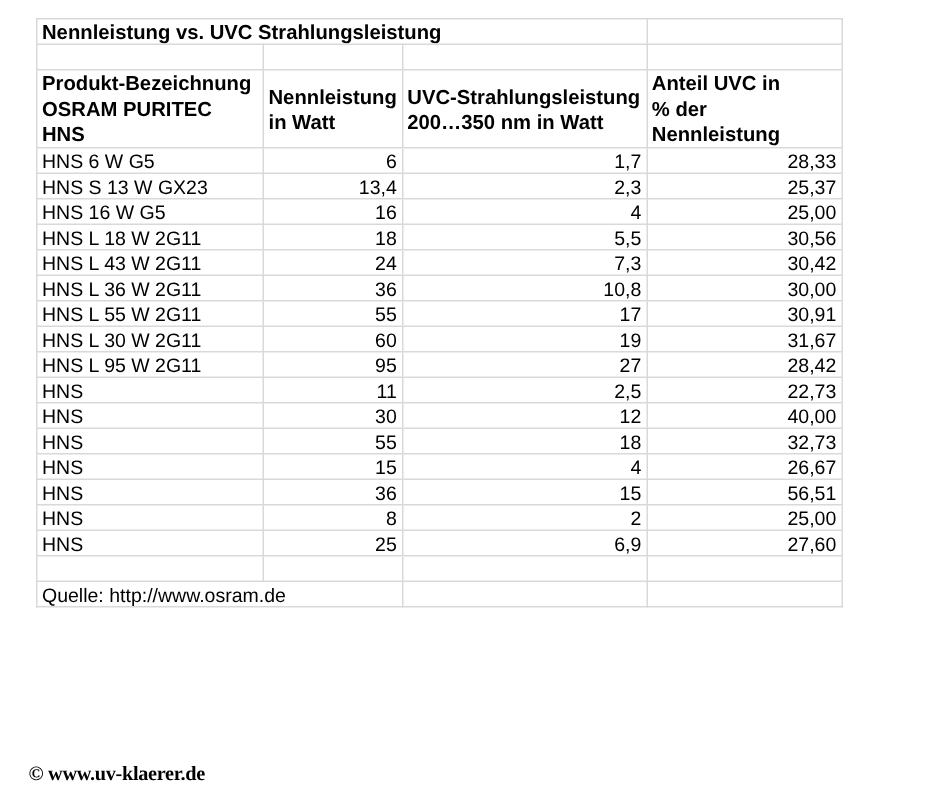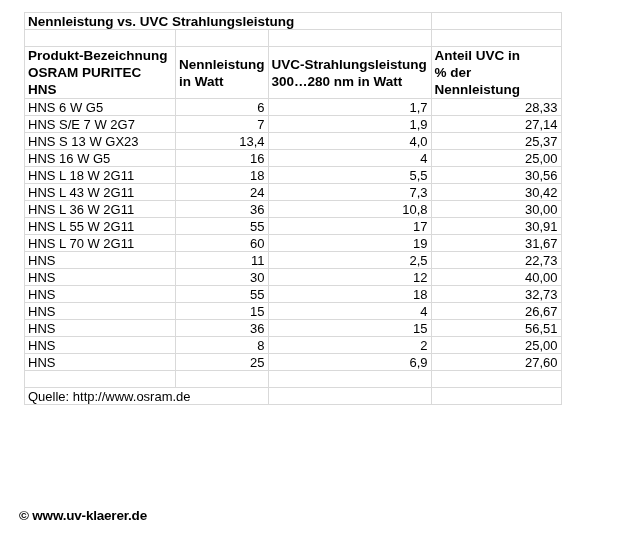--- a/index.html
+++ b/index.html
@@ -7,21 +7,21 @@
          font-family:"Liberation Sans", sans-serif; color:#000; }
   .sheet { position:absolute; left:24px; top:12px; border-collapse:collapse; table-layout:fixed; }
   .sheet td { border:1px solid #d9d9d9; padding:0 3px; font-size:13px; line-height:15px;
               white-space:nowrap; overflow:hidden; vertical-align:bottom; }
   .sheet td.num { text-align:right; }
   .sheet tr.title td { height:16px; font-weight:bold; font-size:13.5px; }
   .sheet tr.blank td { height:16px; }
   .sheet tr.hdr td { height:40px; font-weight:bold; font-size:13.5px; line-height:17px; vertical-align:middle; white-space:normal; }
   .sheet tr.row td { height:16px; }
   .footer { position:absolute; left:19px; top:508px; font-weight:bold; font-size:13.5px;
-            font-family:Liberation Sans, sans-serif; letter-spacing:-0.2px; }
+            font-family:Liberation Serif, serif; letter-spacing:-0.2px; }
 </style>
 </head>
 <body>
 
 <table class="sheet">
   <colgroup>
     <col style="width:151px">
     <col style="width:88px">
     <col style="width:163px">
     <col style="width:130px">
@@ -33,39 +33,33 @@
     </tr>
     <tr class="blank">
       <td></td>
       <td></td>
       <td></td>
       <td></td>
     </tr>
     <tr class="hdr">
       <td><span>Produkt-Bezeichnung</span><br><span>OSRAM PURITEC HNS</span></td>
       <td><span>Nennleistung</span><br><span>in Watt</span></td>
-      <td><span>UVC-Strahlungsleistung</span><br><span>300…280 nm in Watt</span></td>
+      <td><span>UVC-Strahlungsleistung</span><br><span>200…350 nm in Watt</span></td>
       <td><span>Anteil UVC in</span><br><span>% der Nennleistung</span></td>
     </tr>
       <tr class="row">
         <td>HNS 6 W G5</td>
         <td class="num">6</td>
         <td class="num">1,7</td>
         <td class="num">28,33</td>
       </tr>
       <tr class="row">
-        <td>HNS S/E 7 W 2G7</td>
-        <td class="num">7</td>
-        <td class="num">1,9</td>
-        <td class="num">27,14</td>
-      </tr>
-      <tr class="row">
         <td>HNS S 13 W GX23</td>
         <td class="num">13,4</td>
-        <td class="num">4,0</td>
+        <td class="num">2,3</td>
         <td class="num">25,37</td>
       </tr>
       <tr class="row">
         <td>HNS 16 W G5</td>
         <td class="num">16</td>
         <td class="num">4</td>
         <td class="num">25,00</td>
       </tr>
       <tr class="row">
         <td>HNS L 18 W 2G11</td>
@@ -85,24 +79,30 @@
         <td class="num">10,8</td>
         <td class="num">30,00</td>
       </tr>
       <tr class="row">
         <td>HNS L 55 W 2G11</td>
         <td class="num">55</td>
         <td class="num">17</td>
         <td class="num">30,91</td>
       </tr>
       <tr class="row">
-        <td>HNS L 70 W 2G11</td>
+        <td>HNS L 30 W 2G11</td>
         <td class="num">60</td>
         <td class="num">19</td>
         <td class="num">31,67</td>
+      </tr>
+      <tr class="row">
+        <td>HNS L 95 W 2G11</td>
+        <td class="num">95</td>
+        <td class="num">27</td>
+        <td class="num">28,42</td>
       </tr>
       <tr class="row">
         <td>HNS</td>
         <td class="num">11</td>
         <td class="num">2,5</td>
         <td class="num">22,73</td>
       </tr>
       <tr class="row">
         <td>HNS</td>
         <td class="num">30</td>

